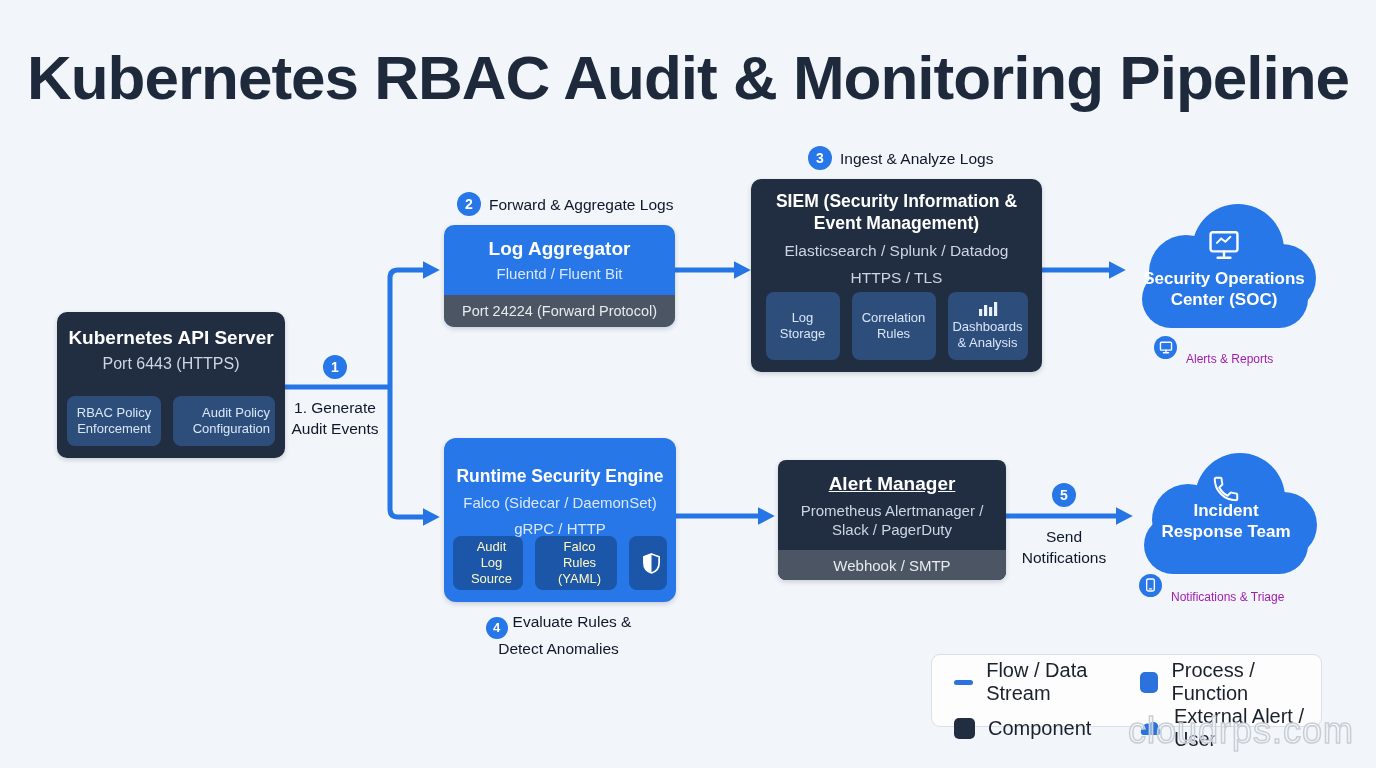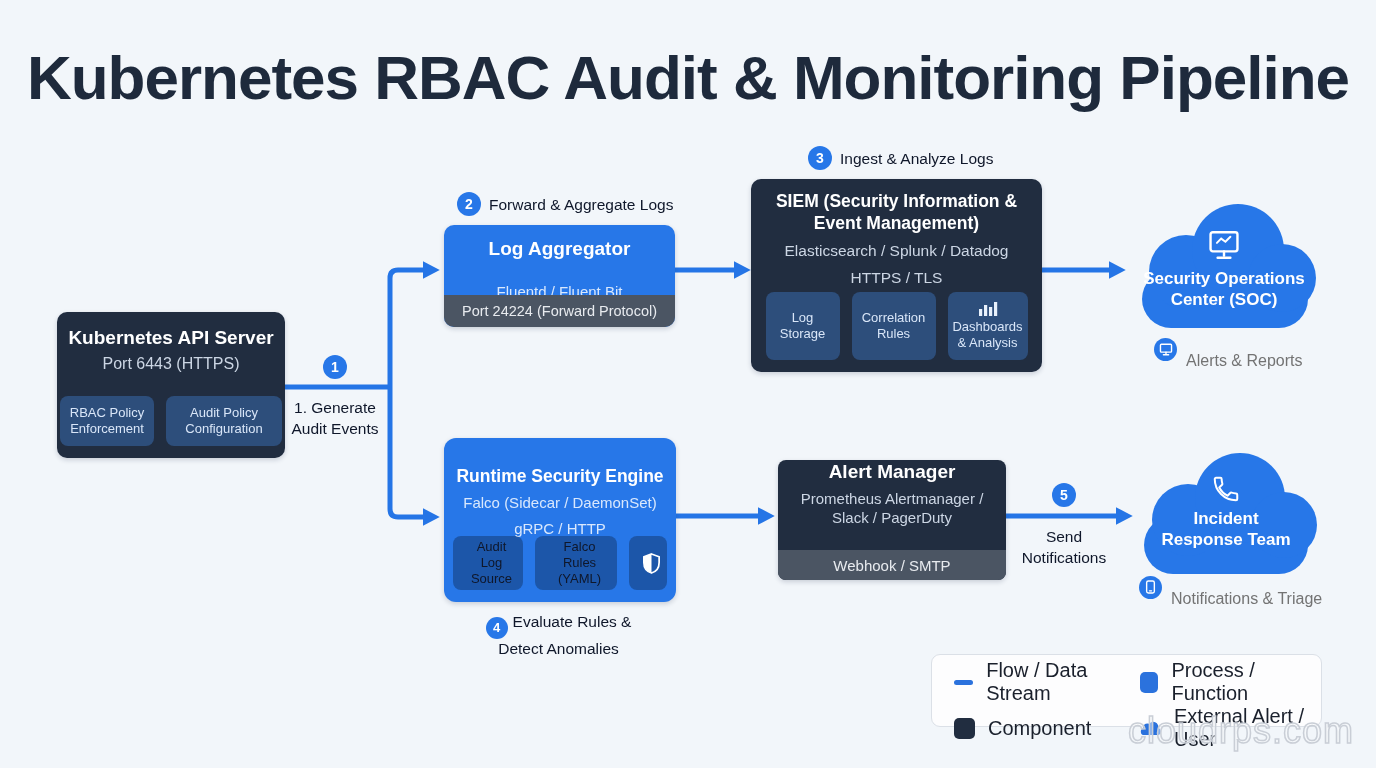--- a/index.html
+++ b/index.html
@@ -20,21 +20,21 @@
   .node h3{margin:0;font-size:19px;font-weight:700;line-height:1.25;}
   .node .sub{font-size:15px;line-height:1.3;}
   .node-dark .sub{color:#ccd6e4;}
   .node-blue .sub{color:#d9e8fd;}
   .chiprow{position:absolute;left:0;right:0;bottom:12px;display:flex;justify-content:center;gap:12px;}
   .chip{
     background:#2d4e7b;color:#d9e6f8;border-radius:8px;
     font-size:13px;line-height:1.25;display:flex;flex-direction:column;
     align-items:center;justify-content:center;text-align:center;padding:4px 5px;box-sizing:border-box;
   }
-  .node-blue .chip{background:rgba(13,38,76,0.40);color:#0f172a;padding-left:12px;}
+  .node-blue .chip{background:rgba(13,38,76,0.40);color:#fef9c3;padding-left:12px;}
   .footerband{
     position:absolute;left:0;right:0;bottom:0;height:32px;background:#4b5563;
     border-radius:0 0 10px 10px;display:flex;align-items:center;justify-content:center;
     font-size:14.5px;color:#e8ebef;
   }
   .badge{
     position:absolute;width:24px;height:24px;border-radius:50%;background:#2777e8;color:#fff;
     font-size:14px;font-weight:700;display:flex;align-items:center;justify-content:center;z-index:3;
   }
   .badge-inline{
@@ -49,21 +49,21 @@
   .cloud .cloudtext{
     position:absolute;left:50%;transform:translateX(-50%);text-align:center;
     color:#fff;font-size:17px;font-weight:700;line-height:1.25;z-index:3;
   }
   .cloud .cloudicon{position:absolute;left:50%;transform:translateX(-50%);z-index:3;}
   .caption{position:absolute;z-index:3;display:flex;align-items:center;gap:9px;}
   .caption .cicon{
     width:23px;height:23px;border-radius:50%;background:#2777e8;flex:0 0 auto;
     display:flex;align-items:center;justify-content:center;
   }
-  .caption .ctext{font-size:16px;font-weight:500;color:#737373;margin-top:24px;}
+  .caption .ctext{font-size:12px;font-weight:500;color:#a21caf;margin-top:24px;}
   .legend{
     position:absolute;left:931px;top:654px;width:391px;height:73px;z-index:2;
     background:#fdfdfe;border:1px solid #dbe0e7;border-radius:9px;
     display:grid;grid-template-columns:1fr 1fr;grid-template-rows:1fr 1fr;
     align-items:center;padding:4px 0 4px 22px;box-sizing:border-box;column-gap:4px;
   }
   .legend .litem{display:flex;align-items:center;gap:13px;}
   .legend .ltext{font-size:20px;color:#1a202c;}
   .sw-line{width:22px;height:5px;border-radius:3px;background:#2b72dd;}
   .sw-process{width:21px;height:21px;border-radius:5px;background:#2b72dd;}
@@ -94,33 +94,33 @@
     <path d="M676 516 L759 516" marker-end="url(#arr)"></path>
     <path d="M1006 516 L1117 516" marker-end="url(#arr)"></path>
   </g>
 </svg>
 
 <div class="node node-dark" style="left:57px;top:312px;width:228px;height:146px;">
   <h3 style="padding-top:14px;">Kubernetes API Server</h3>
   <div class="sub" style="margin-top:4px;font-size:16px;">Port 6443 (HTTPS)</div>
   <div class="chiprow">
     <div class="chip" style="width:94px;height:50px;">RBAC Policy Enforcement</div>
-    <div class="chip" style="width:116px;height:50px;">Audit Policy Configuration</div>
+    <div class="chip" style="width:102px;height:50px;text-align:right;">Audit Policy Configuration</div>
   </div>
 </div>
 
 <div class="badge" style="left:323px;top:355px;">1</div>
 <div class="steplabel center" style="left:280px;top:398px;width:110px;">1. Generate Audit Events</div>
 
 <div class="badge" style="left:457px;top:192px;">2</div>
 <div class="steplabel" style="left:489px;top:195px;">Forward &amp; Aggregate Logs</div>
 
 <div class="node node-blue" style="left:444px;top:225px;width:231px;height:102px;">
   <h3 style="padding-top:12px;">Log Aggregator</h3>
-  <div class="sub" style="margin-top:21px;">Fluentd / Fluent Bit</div>
+  <div class="sub" style="margin-top:3px;">Fluentd / Fluent Bit</div>
   <div class="footerband">Port 24224 (Forward Protocol)</div>
 </div>
 
 <div class="badge" style="left:808px;top:146px;">3</div>
 <div class="steplabel" style="left:840px;top:149px;">Ingest &amp; Analyze Logs</div>
 
 <div class="node node-dark" style="left:751px;top:179px;width:291px;height:193px;">
   <h3 style="padding:12px 12px 0;font-size:17.5px;">SIEM (Security Information &amp; Event Management)</h3>
   <div class="sub" style="margin-top:6px;font-size:15.5px;">Elasticsearch / Splunk / Datadog</div>
   <div class="sub" style="margin-top:7px;font-size:15.5px;">HTTPS / TLS</div>
@@ -186,21 +186,21 @@
       </svg>
     </div>
   </div>
 </div>
 
 <div class="steplabel center" style="left:471px;top:612px;width:175px;">
   <span class="badge badge-inline">4</span><span>Evaluate Rules &amp; Detect Anomalies</span>
 </div>
 
 <div class="node node-dark" style="left:778px;top:460px;width:228px;height:120px;border-radius:8px;">
-  <h3 style="">Alert Manager</h3>
+  <h3 style="padding-top:12px;text-decoration:underline;">Alert Manager</h3>
   <div class="sub" style="margin-top:5px;padding:0 10px;">Prometheus Alertmanager / Slack / PagerDuty</div>
   <div class="footerband" style="height:30px;border-radius:0 0 8px 8px;font-size:15px;text-align:right;">Webhook / SMTP</div>
 </div>
 
 <div class="badge" style="left:1052px;top:483px;">5</div>
 <div class="steplabel center" style="left:1009px;top:527px;width:110px;">Send Notifications</div>
 
 <div class="cloud" style="left:1130px;top:452px;width:192px;height:126px;">
   <svg width="192" height="126" viewBox="0 0 192 126">
     <g fill="#2777e8">
@@ -208,21 +208,21 @@
       <circle cx="58" cy="68" r="36"></circle>
       <circle cx="110" cy="46" r="45"></circle>
       <circle cx="154" cy="73" r="33"></circle>
     </g>
   </svg>
   <div class="cloudicon" style="top:22px;">
     <svg width="30" height="30" viewBox="0 0 24 24" fill="none" stroke="#fff" stroke-width="1.6" stroke-linejoin="round">
       <path d="M6.62 10.79c1.44 2.83 3.76 5.14 6.59 6.59l2.2-2.21c.27-.27.67-.36 1.02-.24 1.12.37 2.33.57 3.57.57.55 0 1 .45 1 1V20c0 .55-.45 1-1 1-9.39 0-17-7.61-17-17 0-.55.45-1 1-1h3.5c.55 0 1 .45 1 1 0 1.25.2 2.45.57 3.57.11.35.03.74-.25 1.02l-2.2 2.2z"></path>
     </svg>
   </div>
-  <div class="cloudtext" style="top:56px;width:130px;">Incident Response Team</div>
+  <div class="cloudtext" style="top:48px;width:130px;">Incident Response Team</div>
 </div>
 
 <div class="caption" style="left:1139px;top:566px;">
   <span class="cicon">
     <svg width="11" height="14" viewBox="0 0 14 20" fill="none" stroke="#fff" stroke-width="2" stroke-linecap="round">
       <rect x="1.5" y="1.5" width="11" height="17" rx="2.4"></rect>
       <path d="M5.5 15.5 h3"></path>
     </svg>
   </span>
   <span class="ctext">Notifications &amp; Triage</span>

